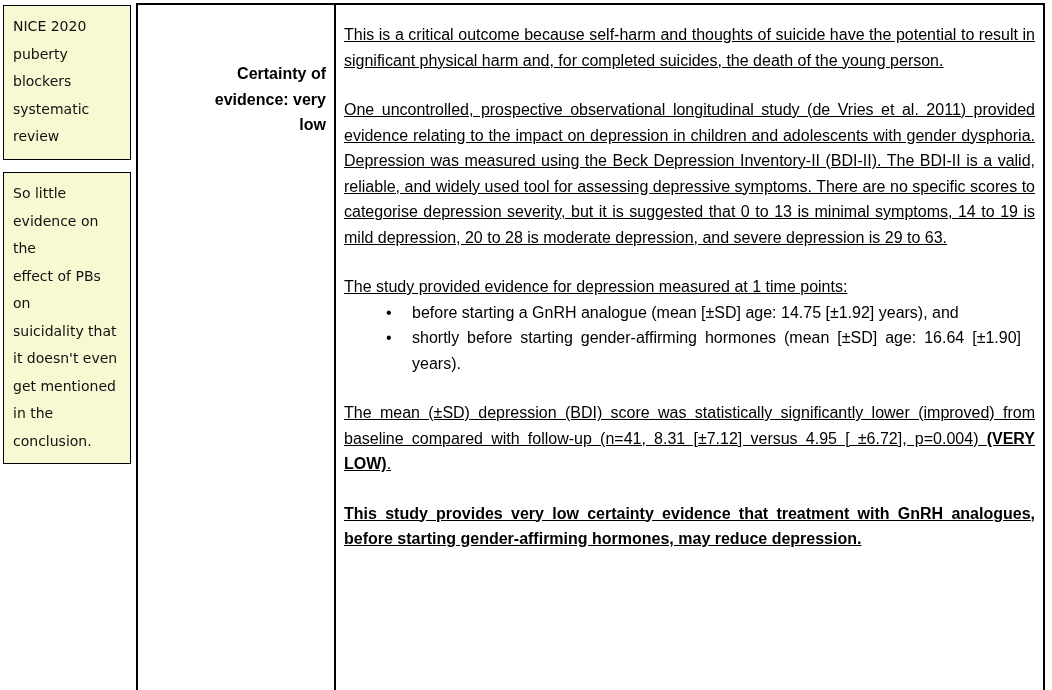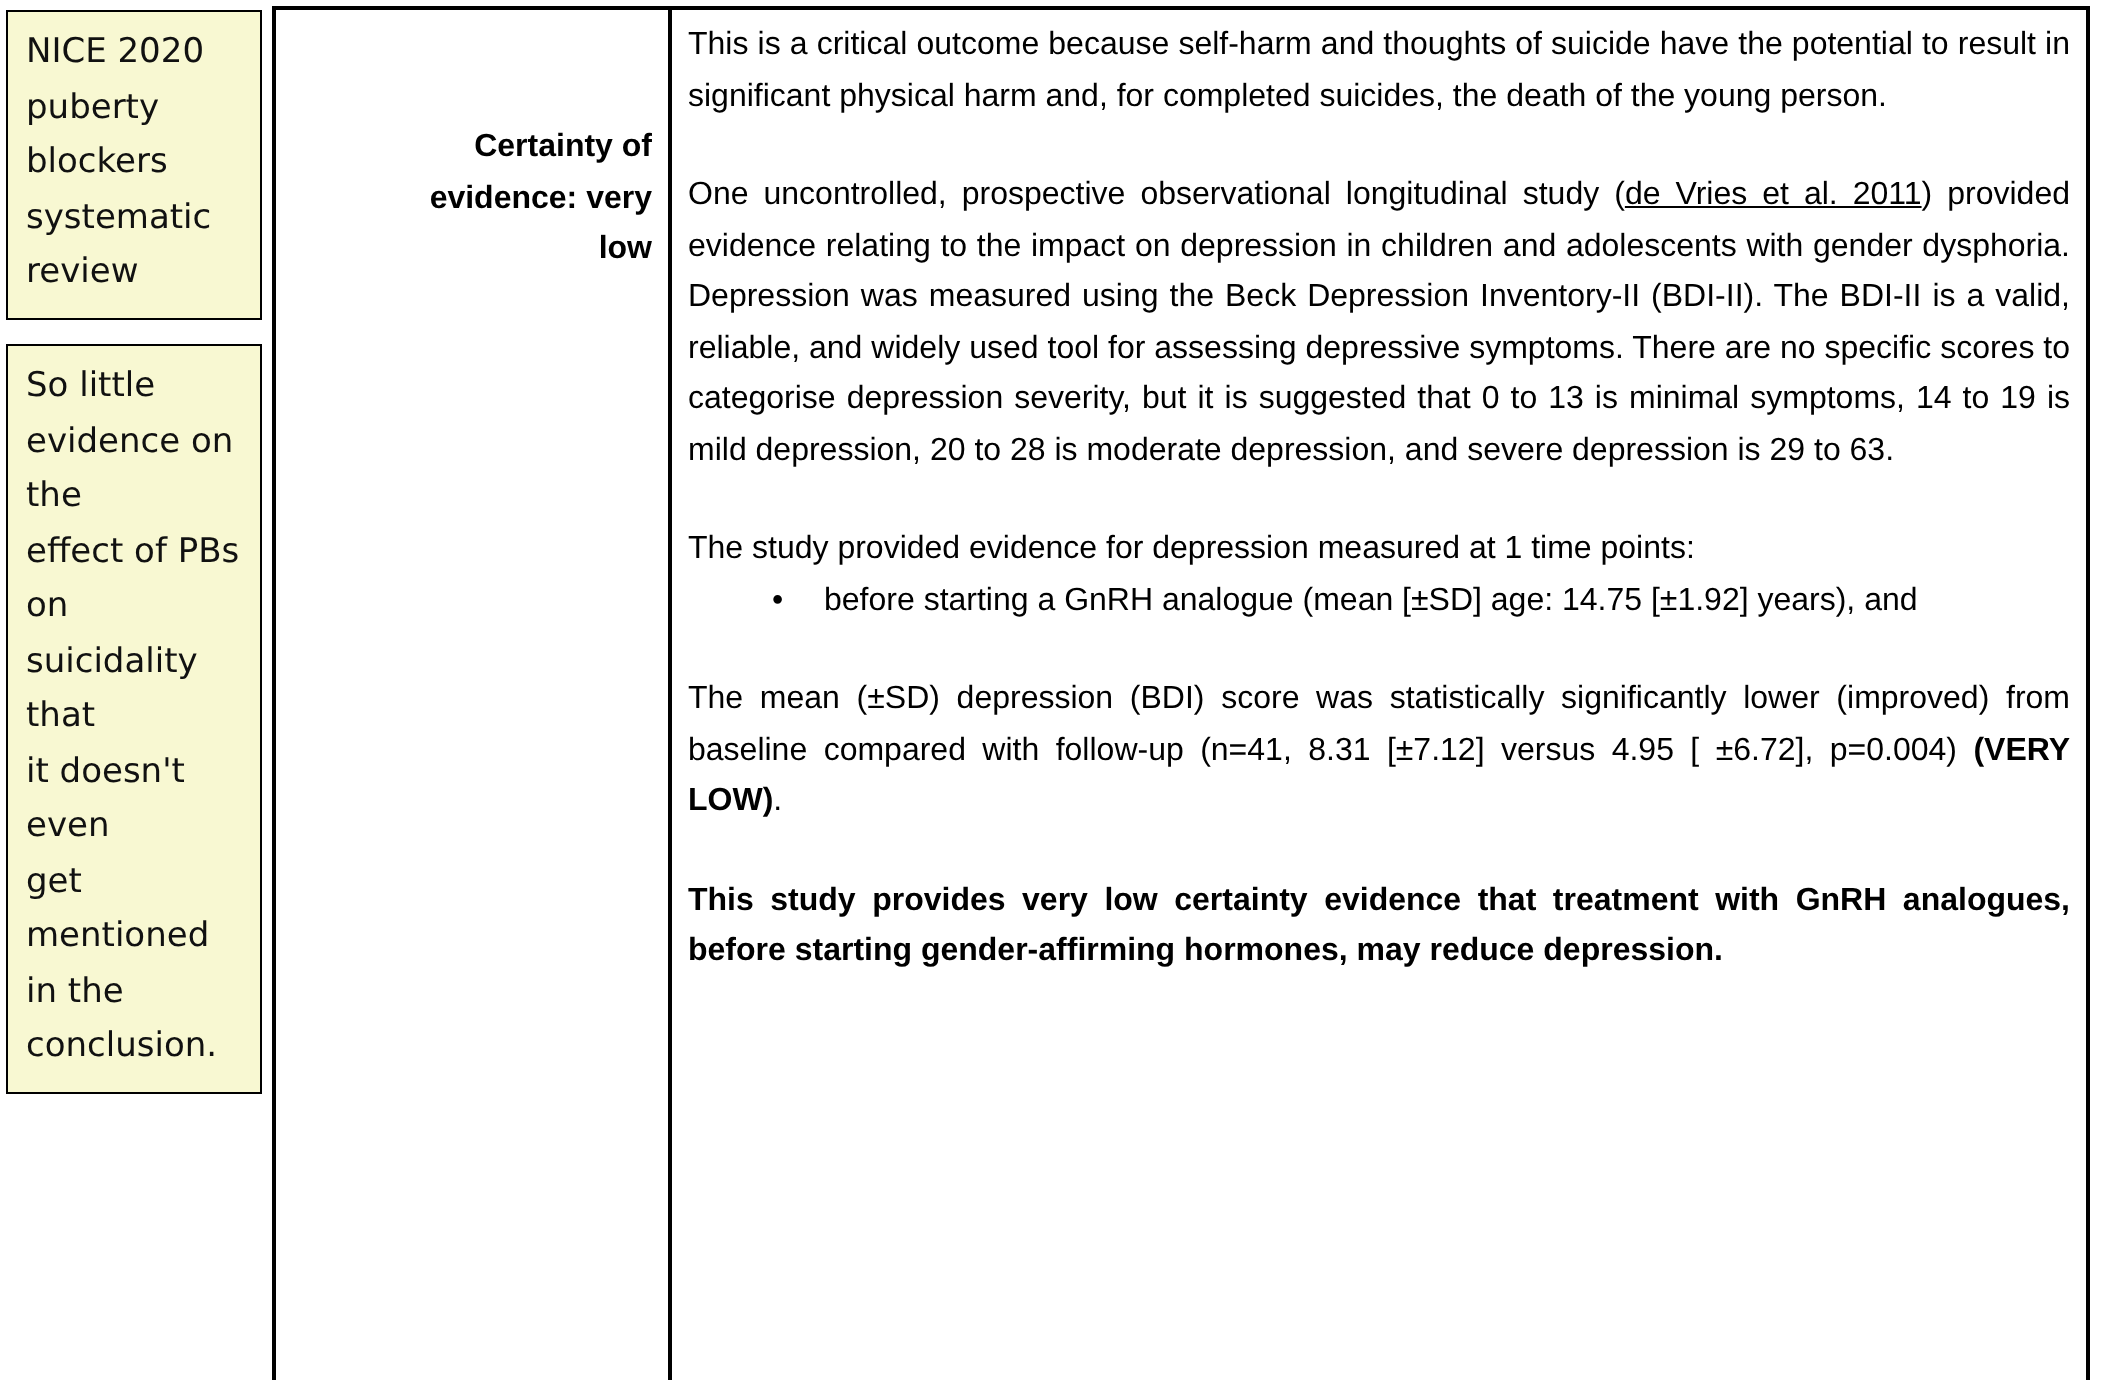--- a/index.html
+++ b/index.html
@@ -14,21 +14,21 @@
 
   
   .note {
     position: absolute;
     left: 3px;
     width: 128px;
     background: #f8f8d2;
     border: 1.5px solid #000000;
     padding: 7px 9px 8px 9px;
     font-family: "DejaVu Sans", sans-serif;
-    font-size: 17px;
+    font-size: 14px;
     line-height: 27.5px;
     color: #111111;
     white-space: pre-line;
   }
   .note-1 { top: 5px; }
   .note-2 { top: 172px; }
 
   
   .doc-table {
     position: absolute;
@@ -49,21 +49,21 @@
     color: #000000;
   }
   .col-left .block-2 { margin-top: 25.5px; text-align: right; }
   .col-right {
     flex: 1;
     padding: 5px 8px 0 8px;
     font-size: 16px;
     line-height: 25.5px;
     color: #000000;
   }
-  .para { margin: 0 0 24px 0; text-align: justify; }
+  .para { margin: 12px 0 24px 0; text-align: justify; text-decoration: underline; }
   .para.no-gap { margin-bottom: 0; }
   .para.bold { font-weight: bold; }
   .bold-inline { font-weight: bold; }
   ul.bullet-list {
     margin: 0 14px 24px 0;
     padding-left: 68px;
     list-style: none;
   }
   ul.bullet-list li {
     position: relative;
@@ -110,20 +110,21 @@
   <div class="col-right">
 
     <p class="para">This is a critical outcome because self-harm and thoughts of suicide have the potential to result in significant physical harm and, for completed suicides, the death of the young person.</p>
 
     <p class="para"><span>One uncontrolled, prospective observational longitudinal study (</span><a class="doc-link">de Vries et al. 2011</a><span>) provided evidence relating to the impact on depression in children and adolescents with gender dysphoria. Depression was measured using the Beck Depression Inventory-II (BDI-II). The BDI-II is a valid, reliable, and widely used tool for assessing depressive symptoms. There are no specific scores to categorise depression severity, but it is suggested that 0 to 13 is minimal symptoms, 14 to 19 is mild depression, 20 to 28 is moderate depression, and severe depression is 29 to 63.</span></p>
 
     <p class="para no-gap">The study provided evidence for depression measured at 1 time points:</p>
 
     <ul class="bullet-list">
       <li>before starting a GnRH analogue (mean [±SD] age: 14.75 [±1.92] years), and</li>
+      <li>shortly before starting gender-affirming hormones (mean [±SD] age: 16.64 [±1.90] years).</li>
     </ul>
 
     <p class="para"><span>The mean (±SD) depression (BDI) score was statistically significantly lower (improved) from baseline compared with follow-up (n=41, 8.31 [±7.12] versus 4.95 [ ±6.72], p=0.004) </span><span class="bold-inline">(VERY LOW)</span><span>.</span></p>
 
     <p class="para bold">This study provides very low certainty evidence that treatment with GnRH analogues, before starting gender-affirming hormones, may reduce depression.</p>
 
   </div>
 </div>
 
 </body></html>

